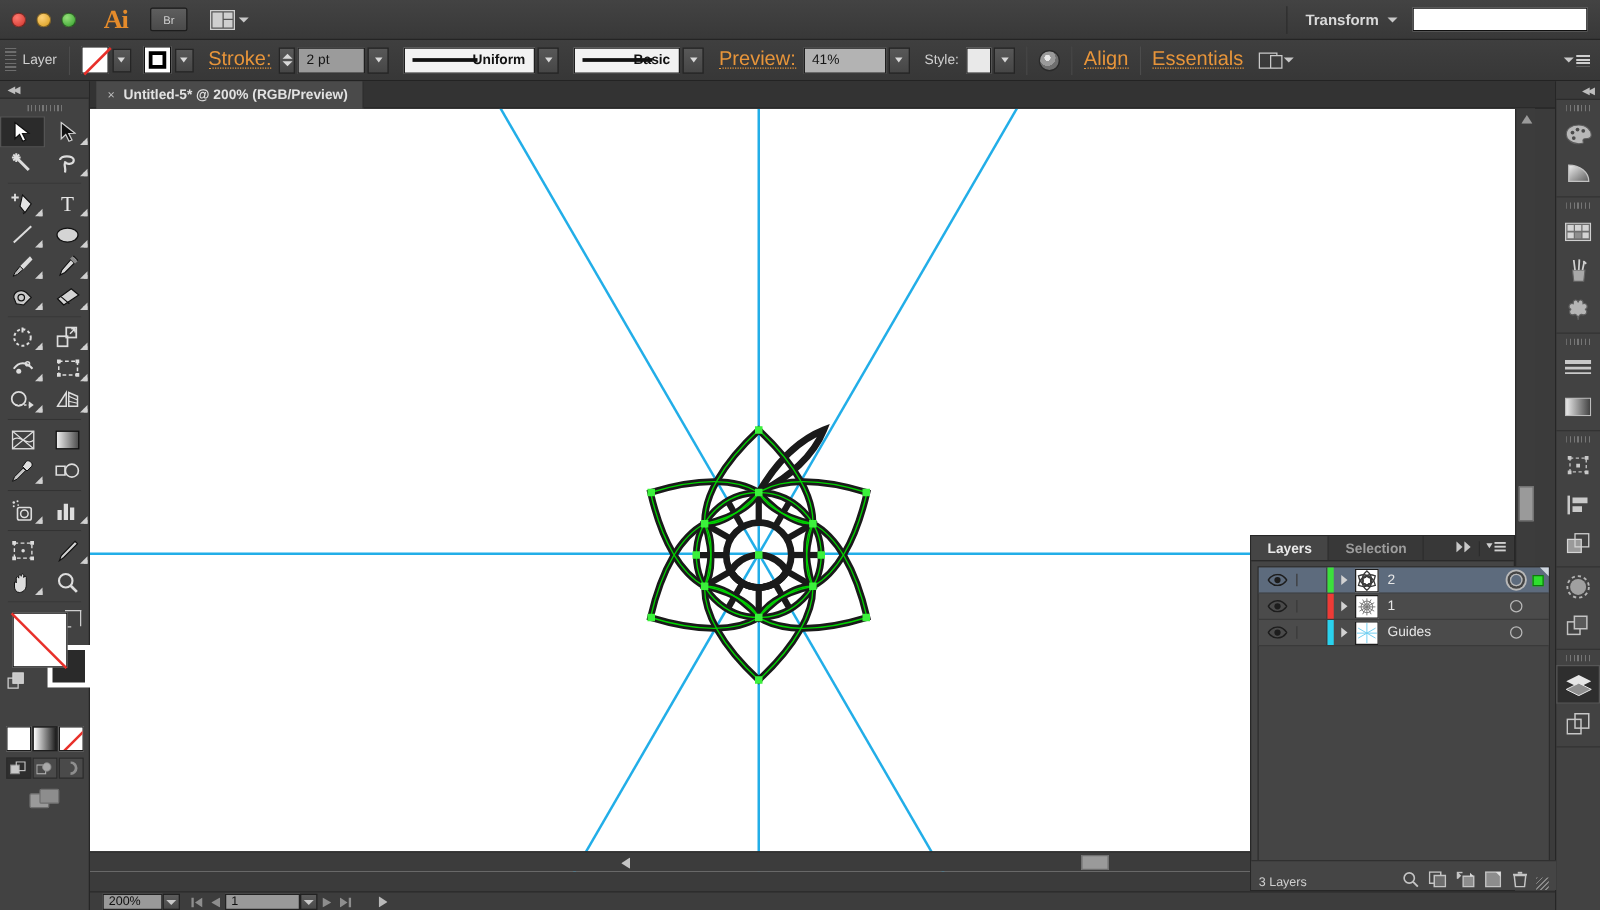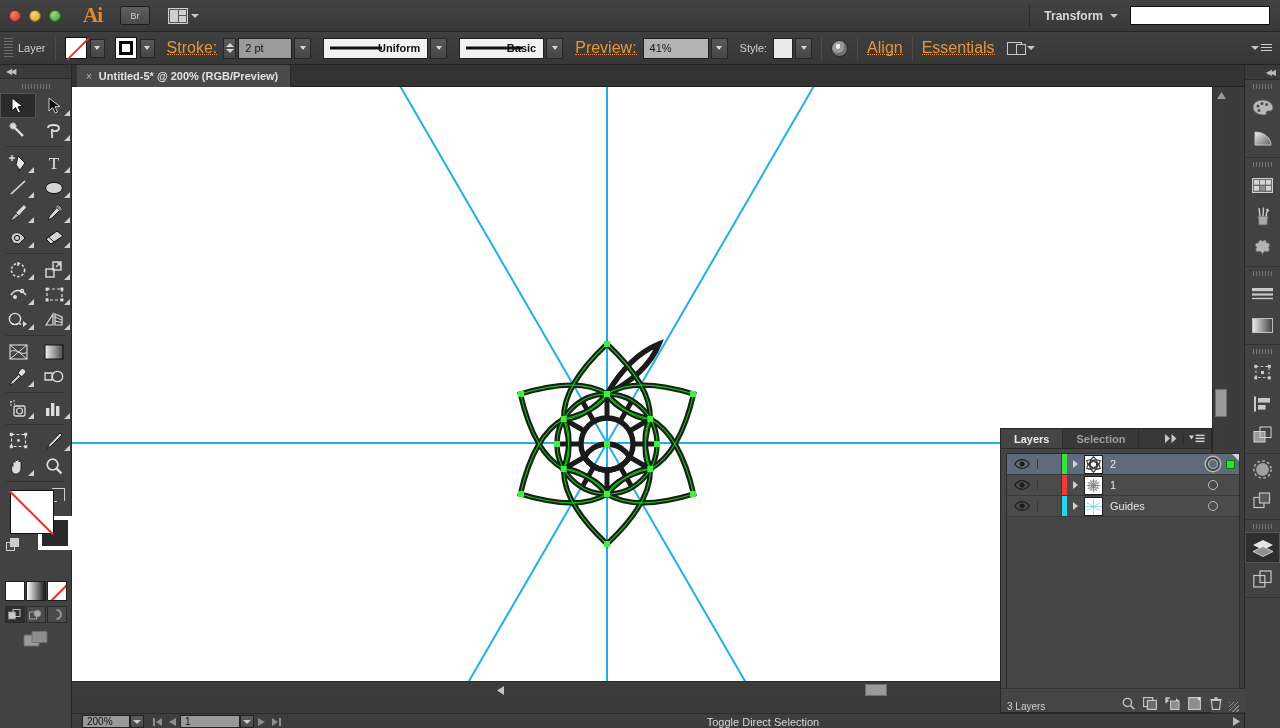--- a/index.html
+++ b/index.html
@@ -832,21 +832,20 @@
           <path d="M0 0 L0 8 L7 4 Z" fill="#8e8e8e"></path>
         </svg>
     </div>
     <div class="sb-nav">
       <svg width="9" height="8" viewBox="0 0 9 8">
           <path d="M0 0 L0 8 L6 4 Z" fill="#8e8e8e"></path>
           <rect x="7" y="0" width="2" height="8" fill="#8e8e8e"></rect>
         </svg>
     </div>
     <div style="width:14px"></div>
-    <div class="sb-status">Toggle Direct Selection</div>
     <div class="sb-arrow">
       <svg width="7" height="9" viewBox="0 0 7 9">
           <path d="M0 0 L0 9 L7 4.5 Z" fill="#b9b9b9"></path>
         </svg>
     </div>
   </div>
 
   <div class="dock">
     <div class="dock-head">
       <span class="dblarrow">◀◀</span>

